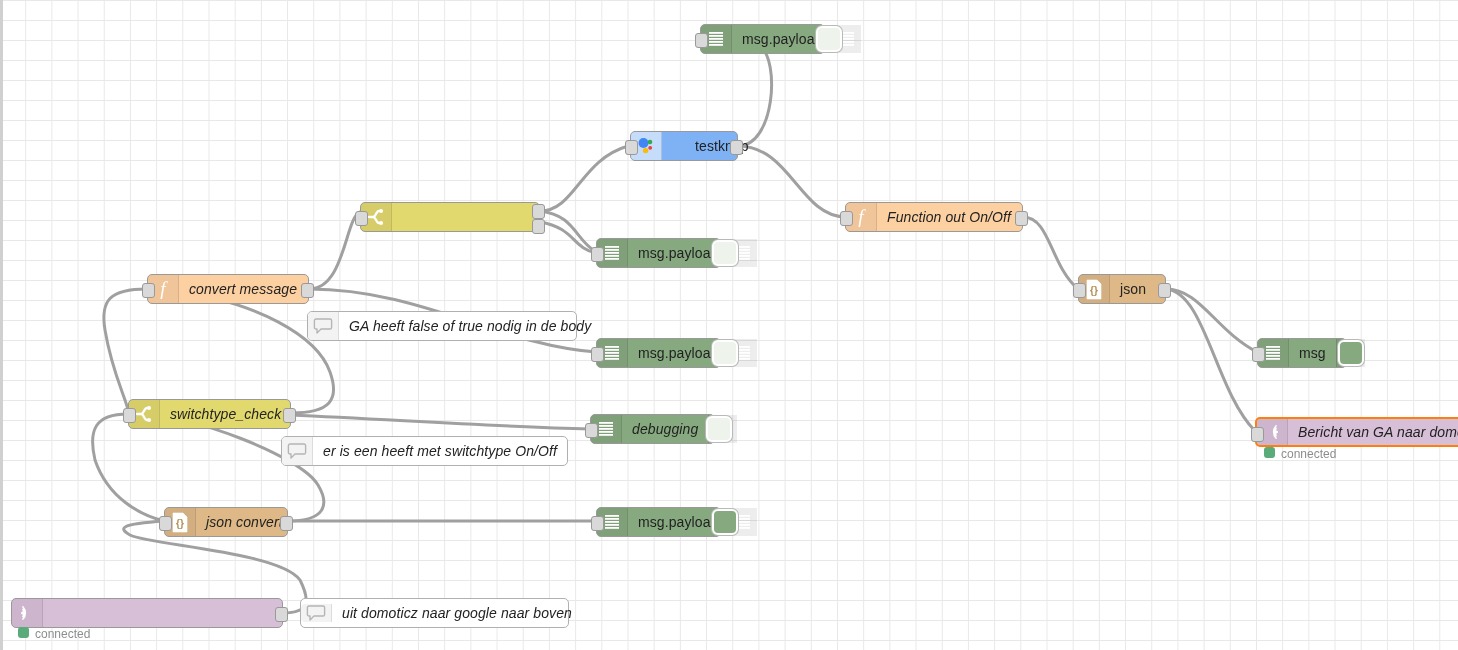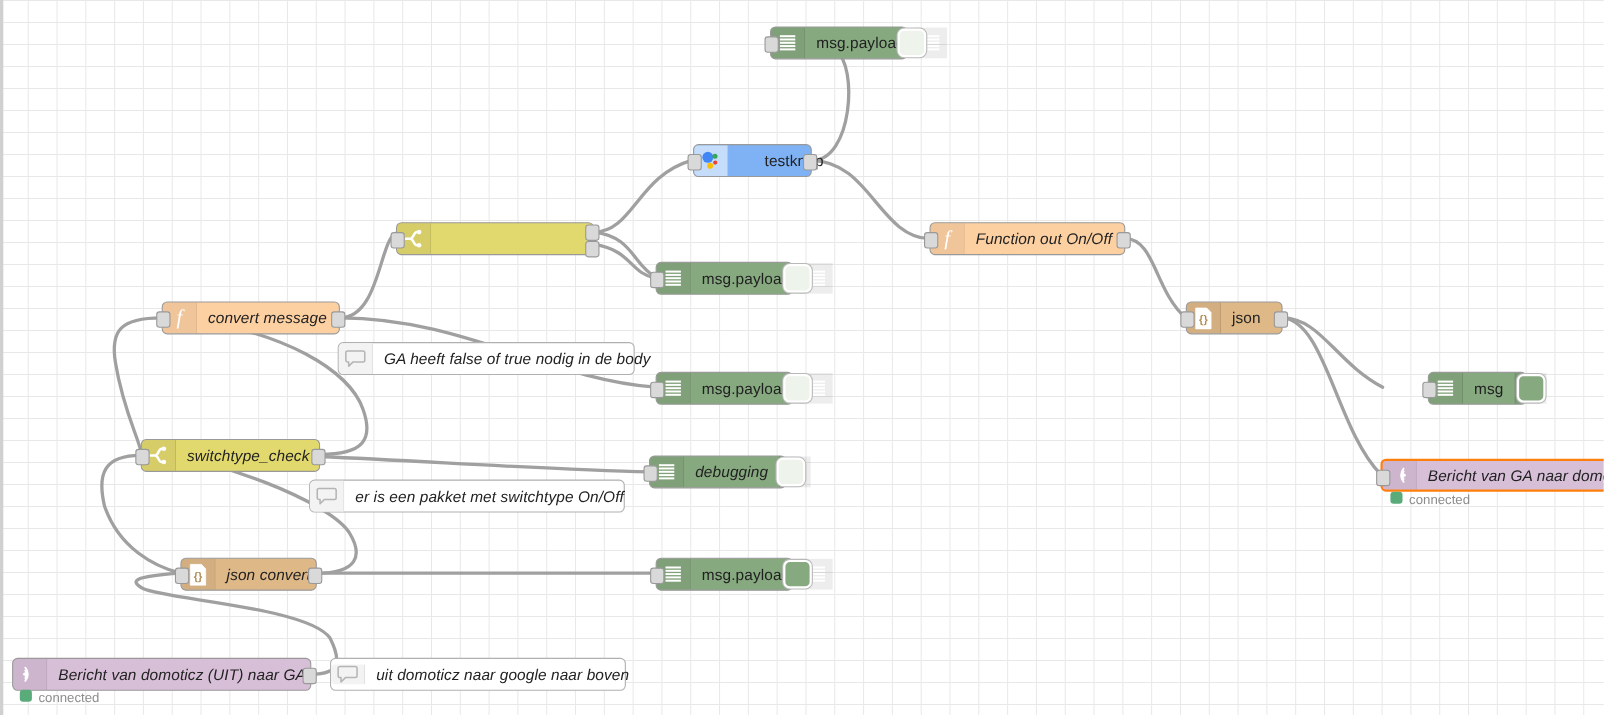--- a/index.html
+++ b/index.html
@@ -329,21 +329,21 @@
                 <rect x="1" y="7" width="14" height="1.8"></rect>
                 <rect x="1" y="10" width="14" height="1.8"></rect>
                 <rect x="1" y="13" width="14" height="1.8"></rect>
               </g>
             </svg>
           </div>
         </div>
         <div class="debug-btn"></div>
         <div class="port in" style="top: 8px;"></div>
       </div>
-      <div class="node n-debug" style="left: 1298px; top: 338px; width: 90px;">
+      <div class="node n-debug" style="left: 1257px; top: 338px; width: 90px;">
         <div class="node-icon">
           <svg class="icn" width="16" height="16" viewBox="0 0 16 16">
             <g fill="#ffffff">
               <rect x="1" y="1" width="14" height="1.8"></rect>
               <rect x="1" y="4" width="14" height="1.8"></rect>
               <rect x="1" y="7" width="14" height="1.8"></rect>
               <rect x="1" y="10" width="14" height="1.8"></rect>
               <rect x="1" y="13" width="14" height="1.8"></rect>
             </g>
           </svg>
@@ -419,21 +419,21 @@
         </div>
         <div class="node-label">Bericht van GA naar domoticz (</div>
         <div class="port in" style="top: 8px;"></div>
       </div>
       <div class="node n-comment" style="left: 281px; top: 436px; width: 287px;">
         <div class="node-icon">
           <svg class="icn" width="20" height="18" viewBox="0 0 20 18">
             <path d="M3 2 H17 A1.6 1.6 0 0 1 18.6 3.6 V10.4 A1.6 1.6 0 0 1 17 12 H8 L4 16 V12 H3 A1.6 1.6 0 0 1 1.4 10.4 V3.6 A1.6 1.6 0 0 1 3 2 Z" fill="none" stroke="#b5b5b5" stroke-width="1.4" stroke-linejoin="round"></path>
           </svg>
         </div>
-        <div class="node-label">er is een pakket met switchtype On/Off</div>
+        <div class="node-label">er is een heeft met switchtype On/Off</div>
       </div>
       <div class="node n-json" style="left: 164px; top: 507px; width: 124px;">
         <div class="node-icon">
           <svg class="icn" width="18" height="21" viewBox="0 0 18 21">
             <path d="M2 1 H12 L16 5 V20 H2 Z" fill="#ffffff" stroke="#ffffff" stroke-width="0.6"></path>
             <text x="9" y="15" text-anchor="middle" font-family="Liberation Sans, sans-serif" font-size="10" font-weight="bold" fill="#b08e53">{}</text>
           </svg>
         </div>
         <div class="node-label">json convert</div>
         <div class="port in" style="top: 8px;"></div>
@@ -472,21 +472,20 @@
         <div class="node-icon">
           <svg class="icn" width="20" height="20" viewBox="0 0 20 20">
             <g stroke="#ffffff" fill="none" stroke-width="1.7" stroke-linecap="round">
               <path d="M6 4 A9 9 0 0 1 6 16"></path>
               <path d="M6 6.5 A6.2 6.2 0 0 1 6 13.5"></path>
               <path d="M6 9 A3.2 3.2 0 0 1 6 11"></path>
             </g>
             <circle cx="5.3" cy="10" r="1.3" fill="#ffffff"></circle>
           </svg>
         </div>
-        <div class="node-label">Bericht van domoticz (UIT) naar GA</div>
         <div class="port out" style="top: 8px;"></div>
       </div>
       <div class="node n-comment" style="left: 300px; top: 598px; width: 269px; align-items: center;">
         <div class="node-icon">
           <svg class="icn" width="20" height="18" viewBox="0 0 20 18">
             <path d="M3 2 H17 A1.6 1.6 0 0 1 18.6 3.6 V10.4 A1.6 1.6 0 0 1 17 12 H8 L4 16 V12 H3 A1.6 1.6 0 0 1 1.4 10.4 V3.6 A1.6 1.6 0 0 1 3 2 Z" fill="none" stroke="#b5b5b5" stroke-width="1.4" stroke-linejoin="round"></path>
           </svg>
         </div>
         <div class="node-label">uit domoticz naar google naar boven</div>
       </div>

